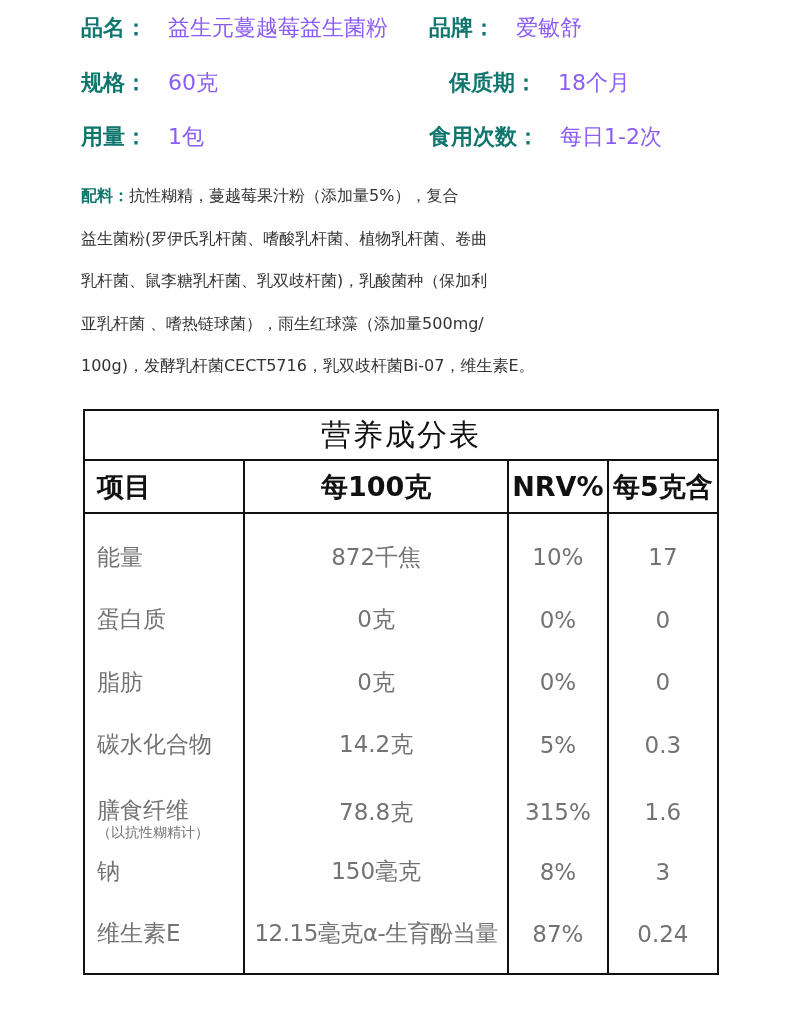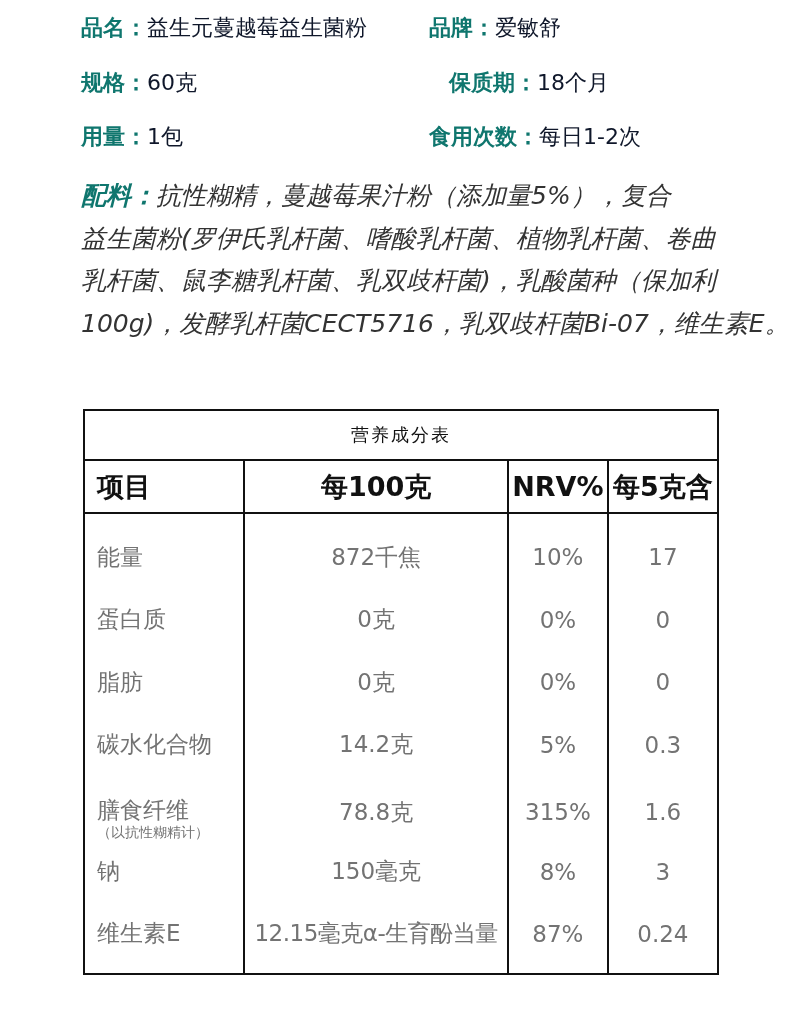--- a/index.html
+++ b/index.html
@@ -7,37 +7,37 @@
       width: 800px; height: 1019px; position: relative; overflow: hidden;
       font-family: "DejaVu Sans", "Liberation Sans", sans-serif;
       color: #222222;
     }
     .info-row {
       position: absolute; left: 81px; height: 30px;
       font-size: 22px; line-height: 30px; white-space: nowrap;
     }
     .info-item { position: absolute; top: 0; white-space: nowrap; }
     .label { font-weight: bold; color: #0f766e; }
-    .value { font-weight: normal; color: #0f172a; }
+    .value { font-weight: normal; color: #8b5cf6; margin-left: 21px; }
     .ingredients {
       position: absolute; left: 81px; top: 175px; width: 680px;
-      font-size: 25px; line-height: 42.5px; color: #333333; font-style: italic;
+      font-size: 16px; line-height: 42.5px; color: #333333;
     }
     .ingredients .line { white-space: nowrap; }
     table.nutrition {
       position: absolute; left: 83px; top: 409px;
       width: 636px; border-collapse: collapse;
       border: 2.5px solid #111111;
     }
     table.nutrition td, table.nutrition th {
       border-left: 2px solid #111111; border-right: 2px solid #111111;
       padding: 0; font-weight: normal; color: #737373;
     }
     .title-cell {
-      height: 48px; text-align: center; font-size: 18px;
+      height: 48px; text-align: center; font-size: 30px;
       border-bottom: 2.5px solid #111111; color: #111111 !important;
       letter-spacing: 2px;
     }
     .head-row th {
       height: 51px; font-size: 27px; font-weight: bold !important; color: #111111 !important;
       border-bottom: 2.5px solid #111111;
     }
     .col-item { width: 150px; text-align: left; padding-left: 12px !important; }
     .col-per100 { width: 268px; text-align: center; border-radius: 11px; }
     .col-nrv { width: 98px; text-align: center; }
@@ -79,20 +79,21 @@
   </span>
   <span class="info-item" style="left:348px;">
     <span class="label">食用次数：</span><span class="value">每日1-2次</span>
   </span>
 </div>
 
 <div class="ingredients">
   <div class="line"><span class="label">配料：</span><span>抗性糊精，蔓越莓果汁粉（添加量5%），复合</span></div>
   <div class="line">益生菌粉(罗伊氏乳杆菌、嗜酸乳杆菌、植物乳杆菌、卷曲</div>
   <div class="line">乳杆菌、鼠李糖乳杆菌、乳双歧杆菌)，乳酸菌种（保加利</div>
+  <div class="line">亚乳杆菌 、嗜热链球菌），雨生红球藻（添加量500mg/</div>
   <div class="line">100g)，发酵乳杆菌CECT5716，乳双歧杆菌Bi-07，维生素E。</div>
 </div>
 
 <table class="nutrition">
   <tbody>
       <tr>
     <td class="title-cell" colspan="4">营养成分表</td>
   </tr>
   <tr class="head-row">
     <th class="col-item">项目</th>

